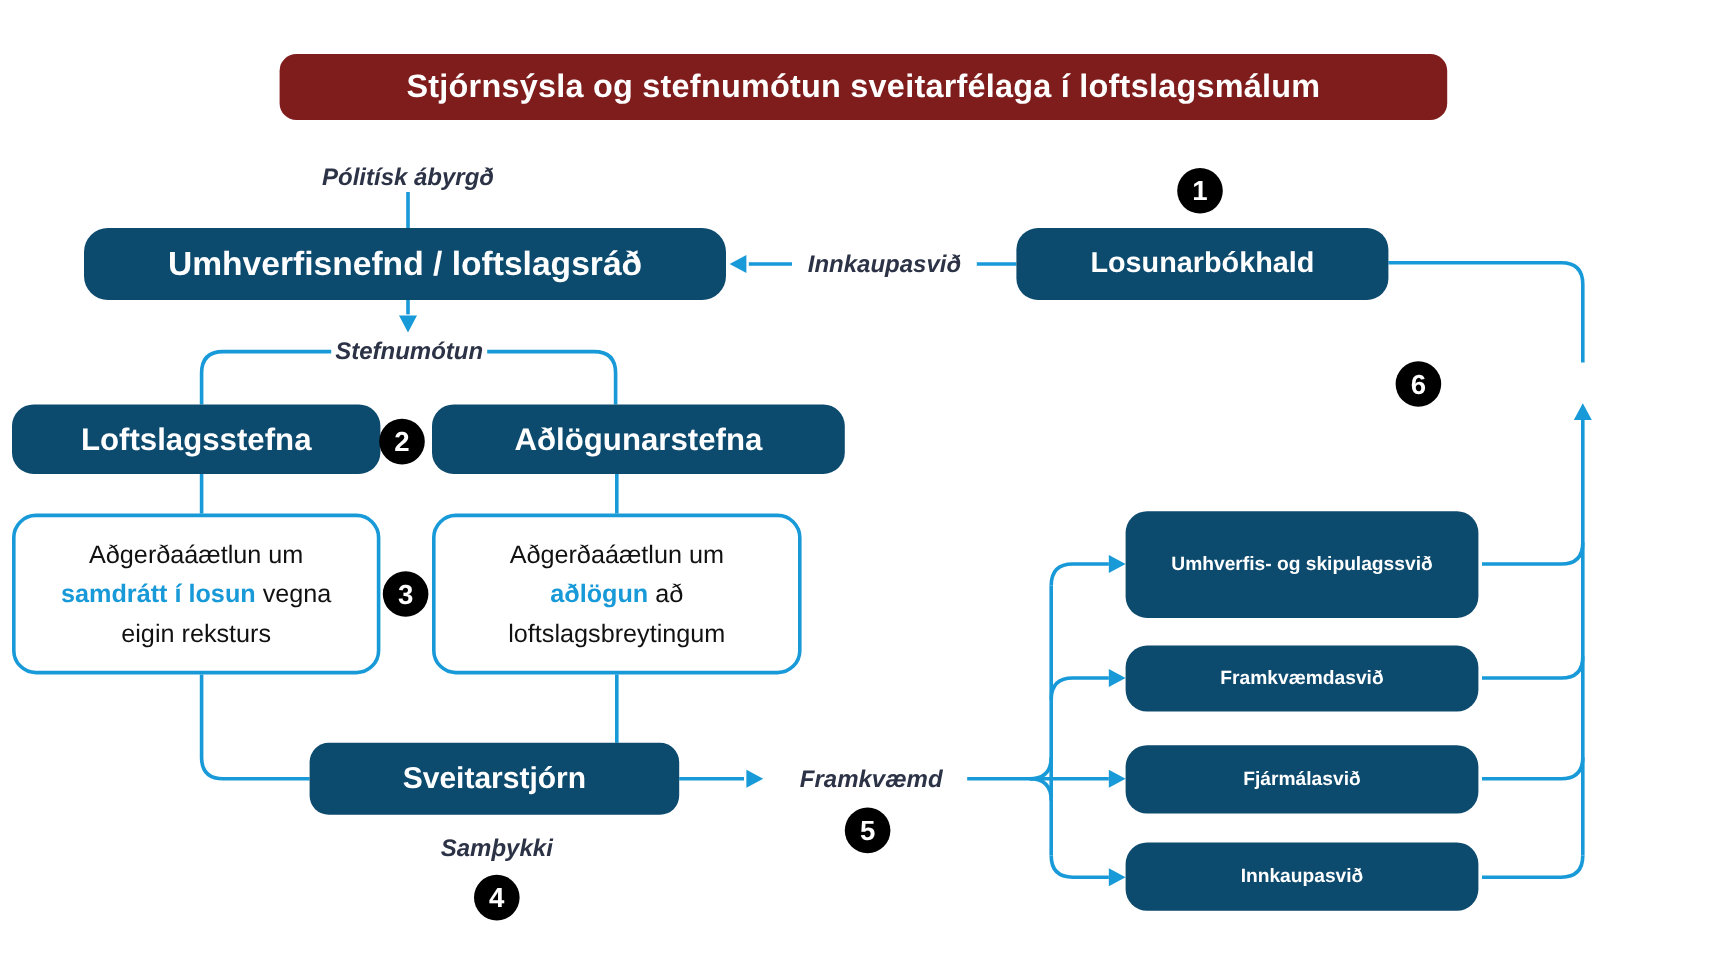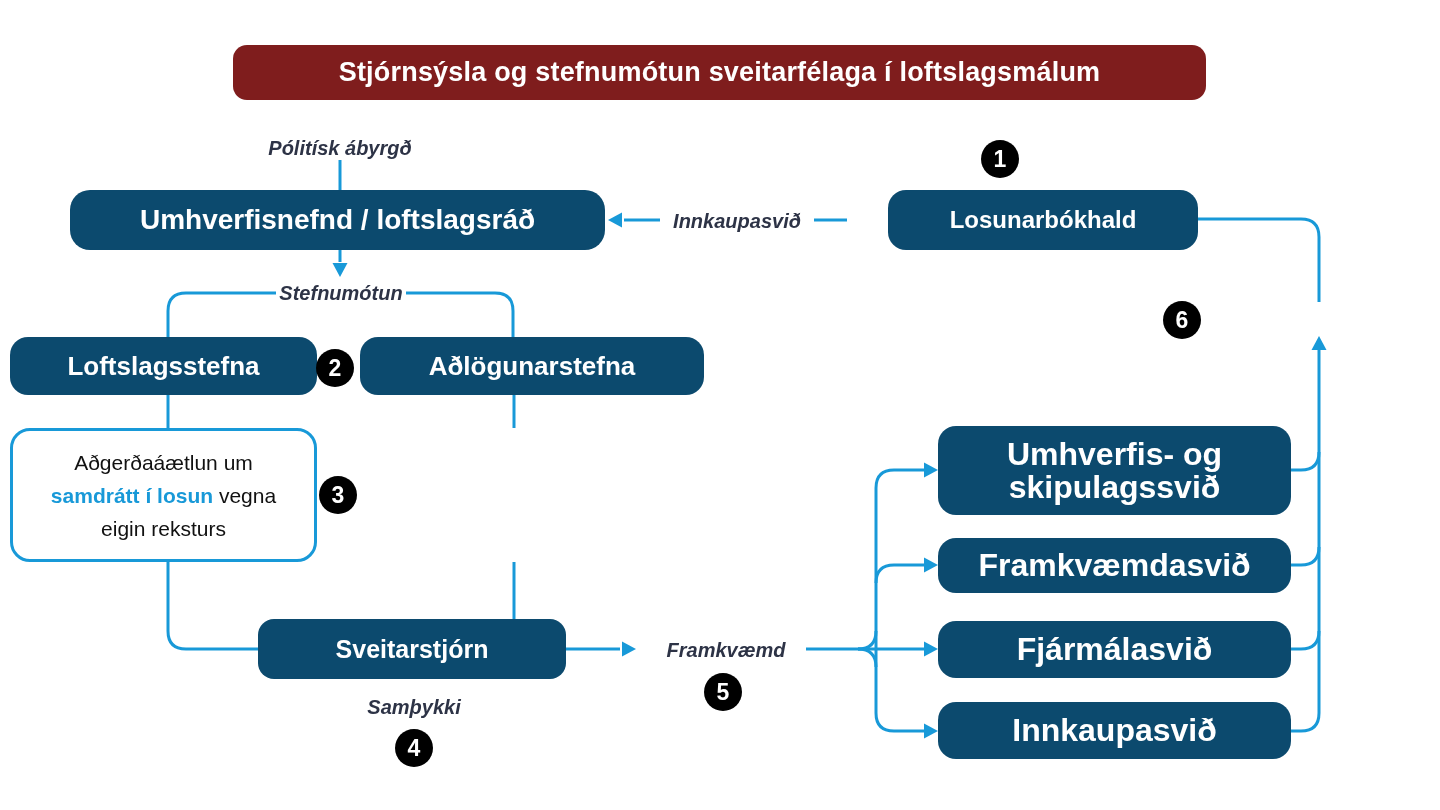--- a/index.html
+++ b/index.html
@@ -18,25 +18,25 @@
   .flow-label{
     color:#2d3346;font-weight:bold;font-size:20px;text-align:center;line-height:24px;font-style:italic;
   }
   
   .blue-box{
     background:#0c4a6e;color:#fff;font-weight:bold;border-radius:18px;
     display:flex;align-items:center;justify-content:center;text-align:center;
     box-sizing:border-box;
   }
   .bb-umhverfisnefnd{left:70px;top:190px;width:535px;height:60px;font-size:28px;border-radius:20px;}
-  .bb-losunarbokhald{left:888px;top:190px;width:310px;height:60px;font-size:24px;}
+  .bb-losunarbokhald{left:847px;top:190px;width:310px;height:60px;font-size:24px;}
   .bb-loftslagsstefna{left:10px;top:337px;width:307px;height:58px;font-size:26px;}
   .bb-adlogunarstefna{left:360px;top:337px;width:344px;height:58px;font-size:26px;}
   .bb-sveitarstjorn{left:258px;top:619px;width:308px;height:60px;font-size:25px;border-radius:16px;}
-  .bb-dept{left:938px;width:353px;font-size:32px;line-height:33px;padding:0 24px;}
+  .bb-dept{left:938px;width:294px;font-size:16px;line-height:33px;padding:0 24px;}
   .bb-dept1{top:426px;height:89px;}
   .bb-dept2{top:538px;height:55px;}
   .bb-dept3{top:621px;height:57px;}
   .bb-dept4{top:702px;height:57px;}
   
   .white-box{
     background:#fff;border:3px solid #1899d8;border-radius:20px;box-sizing:border-box;
     display:flex;align-items:center;justify-content:flex-start;text-align:center;
     color:#111;font-size:21px;line-height:33px;padding:8px 18px;
   }
@@ -125,20 +125,25 @@
   <div class="abs blue-box bb-dept bb-dept1">Umhverfis- og skipulagssvið</div>
   <div class="abs blue-box bb-dept bb-dept2">Framkvæmdasvið</div>
   <div class="abs blue-box bb-dept bb-dept3">Fjármálasvið</div>
   <div class="abs blue-box bb-dept bb-dept4">Innkaupasvið</div>
 
   <div class="abs white-box wb-left">
     <div>
       <span>Aðgerðaáætlun um </span><span class="hl">samdrátt í losun</span><span> vegna eigin reksturs</span>
     </div>
   </div>
+  <div class="abs white-box wb-right">
+    <div>
+      <span>Aðgerðaáætlun um </span><span class="hl">aðlögun</span><span> að loftslagsbreytingum</span>
+    </div>
+  </div>
 
   <div class="abs badge badge-1">1</div>
   <div class="abs badge badge-2">2</div>
   <div class="abs badge badge-3">3</div>
   <div class="abs badge badge-4">4</div>
   <div class="abs badge badge-5">5</div>
   <div class="abs badge badge-6">6</div>
 
 </div>
 

